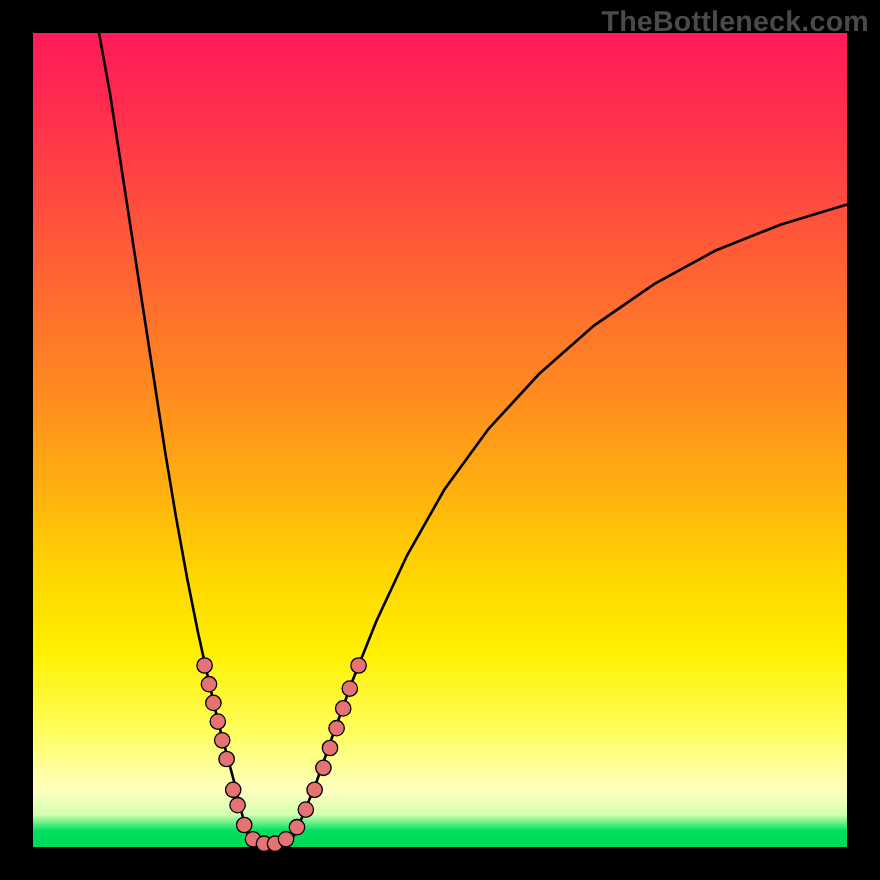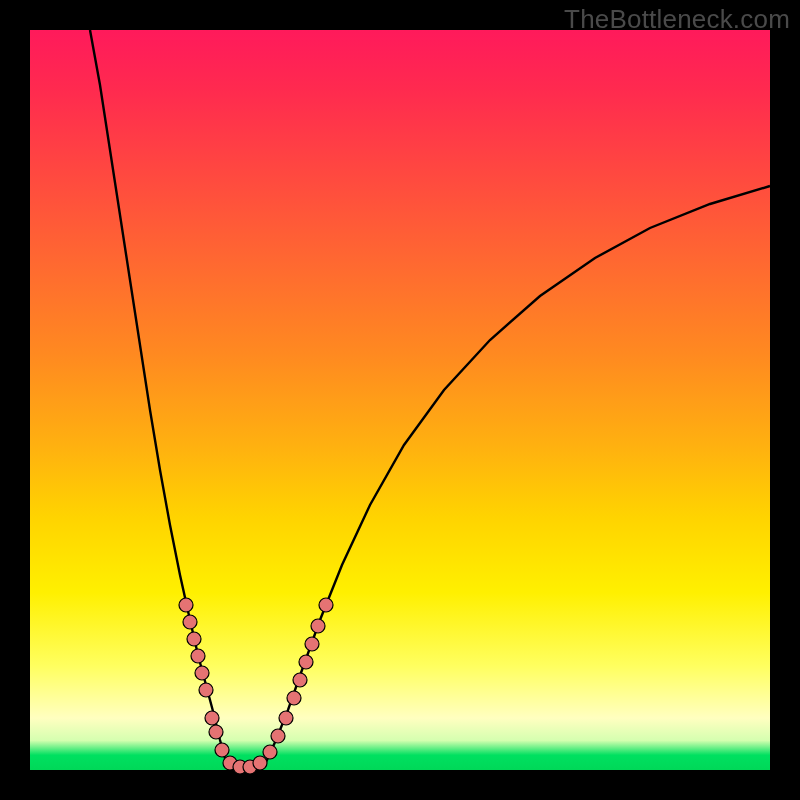--- a/index.html
+++ b/index.html
@@ -42,21 +42,21 @@
       #00e060 98%,
       #00d858 100%
     );
   }
   .watermark {
     position: absolute;
     top: 4px;
     right: 10px;
     color: #4a4a4a;
     font-size: 26px;
-    font-weight: 400;
+    font-weight: 700;
     letter-spacing: 0.2px;
     user-select: none;
   }
   svg.curve {
     position: absolute;
     left: 0;
     top: 0;
     width: 740px;
     height: 740px;
     overflow: visible;

